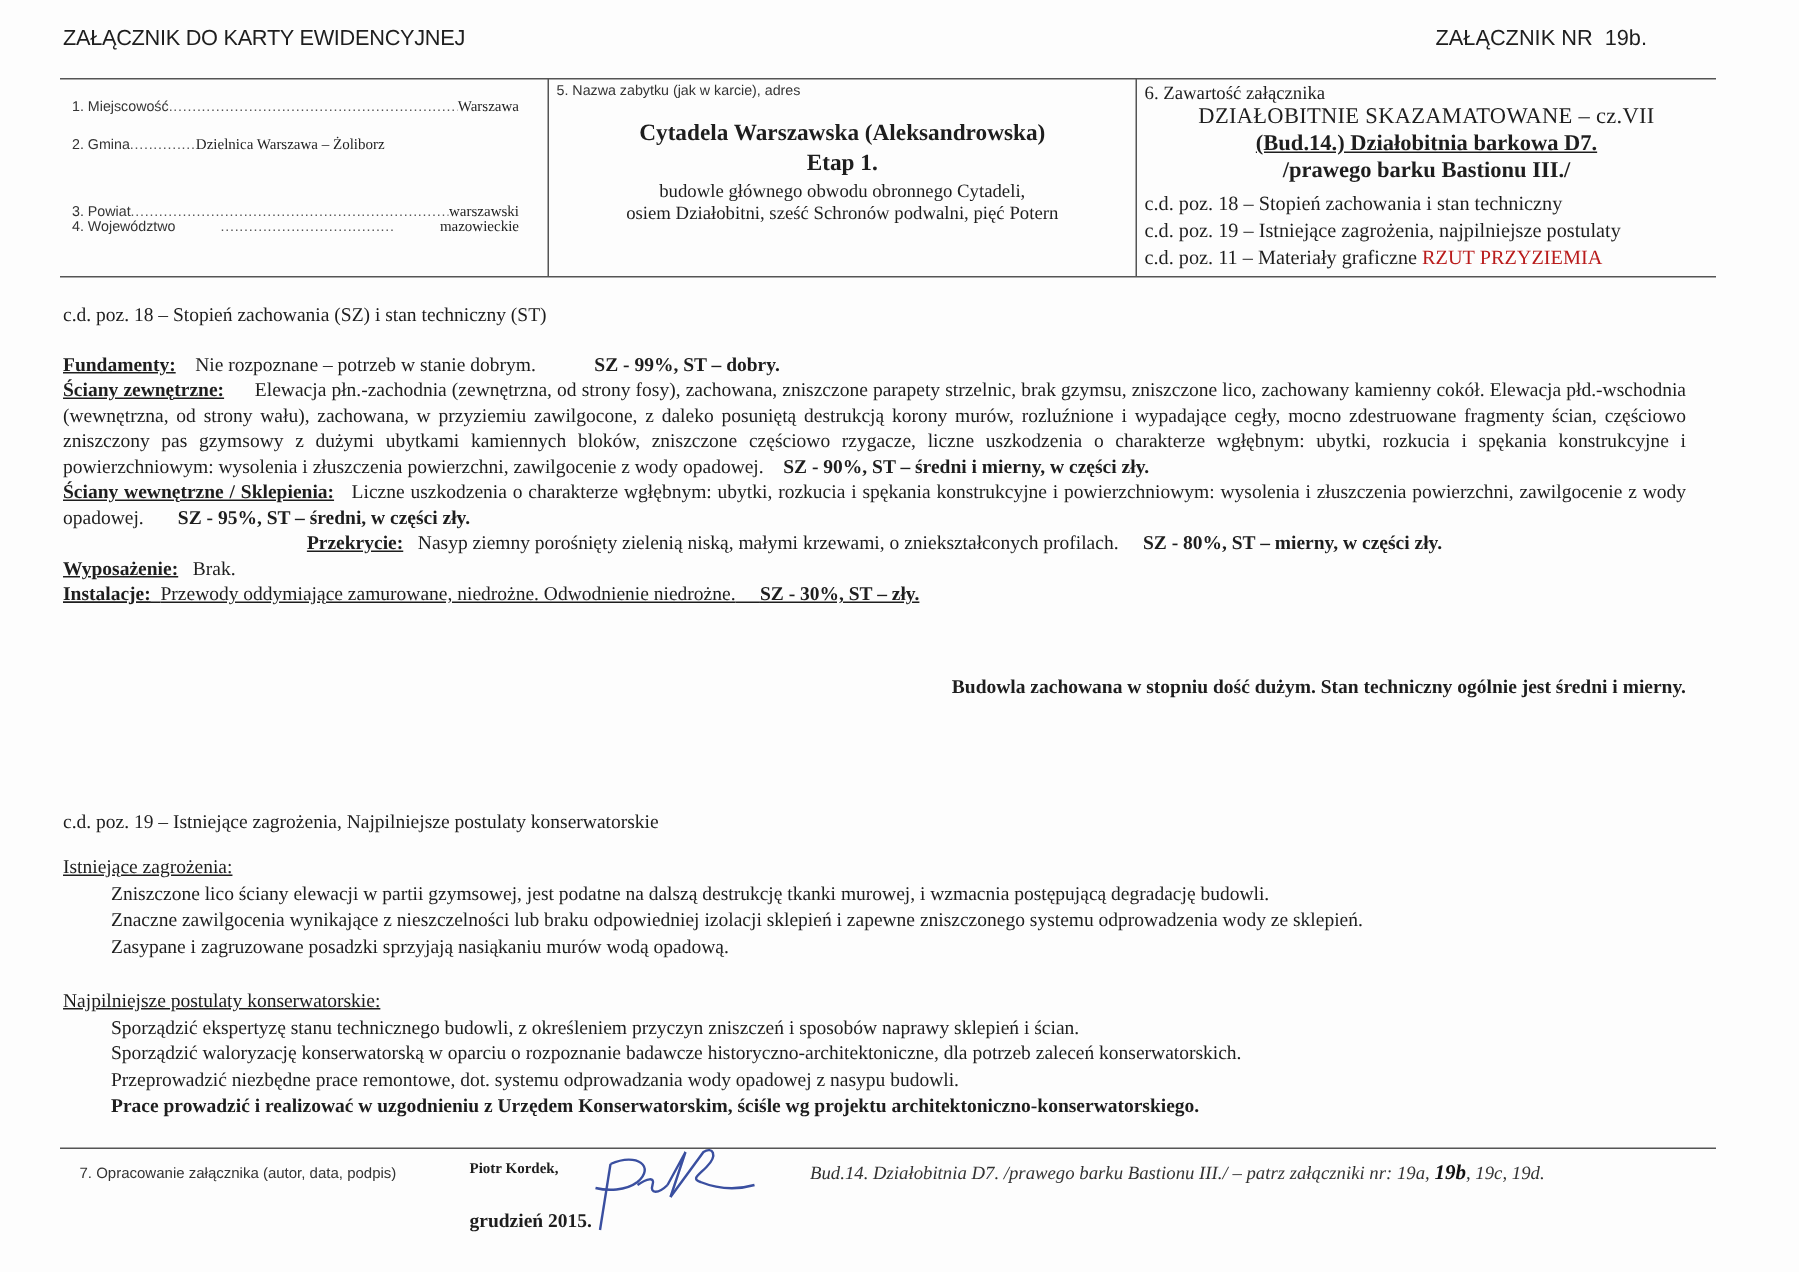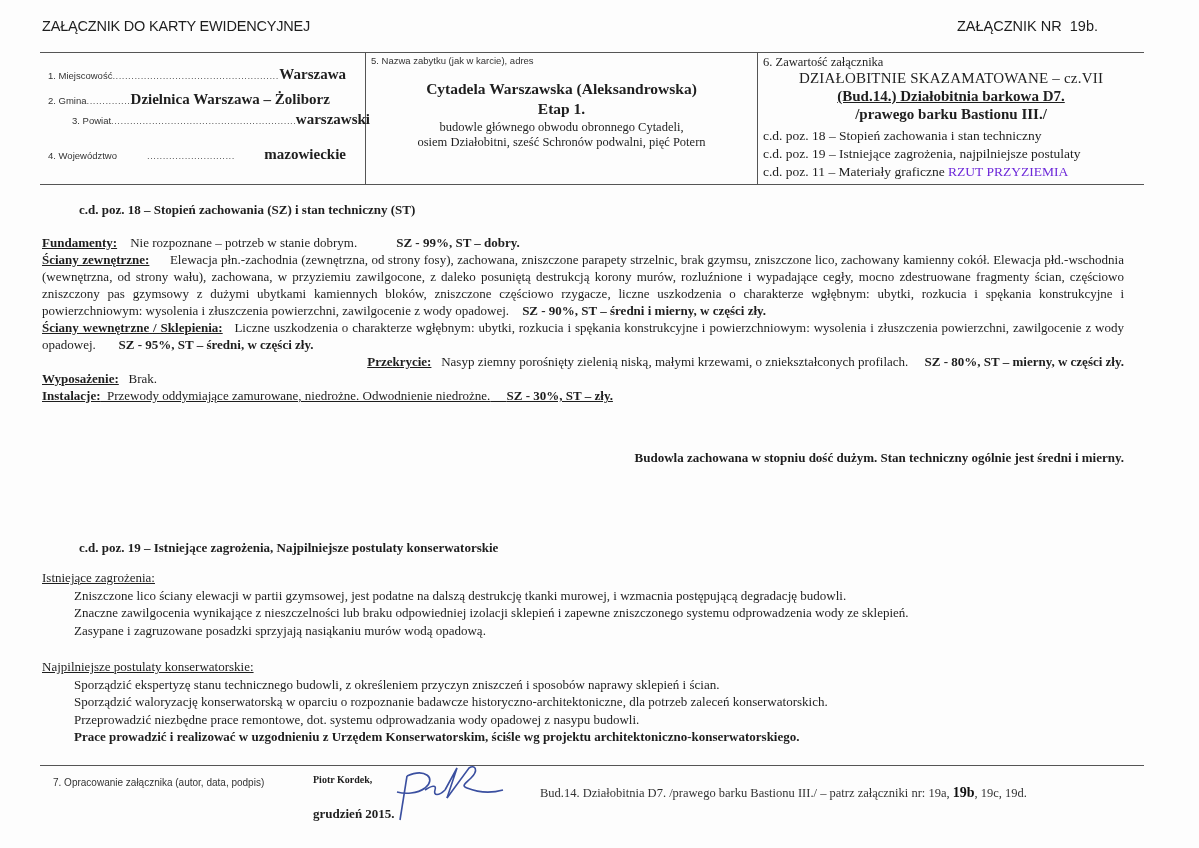--- a/index.html
+++ b/index.html
@@ -16,52 +16,52 @@
   
   .top-line { left: 40px; top: 52px; width: 1104px; height: 0; border-top: 1.5px solid #555; }
   .bot-line { left: 40px; top: 184px; width: 1104px; height: 0; border-top: 1.5px solid #555; }
   .vline1 { left: 365px; top: 52px; width: 0; height: 132px; border-left: 1.5px solid #555; }
   .vline2 { left: 757px; top: 52px; width: 0; height: 132px; border-left: 1.5px solid #555; }
 
   .loc { left: 48px; width: 298px; display: flex; align-items: baseline; white-space: nowrap; overflow: hidden; }
   .loc .lbl { font-family: "Liberation Sans", sans-serif; font-size: 9.5px; color: #333; }
   .loc .dots { flex: 1; overflow: hidden; font-family: "Liberation Sans", sans-serif; font-size: 9.5px; color: #555; letter-spacing: 0.5px; }
   .loc .dots::after { content: "............................................................................................................................"; }
-  .loc .val { font-weight: bold; font-size: 15px; }
+  .loc .val { font-weight: normal; font-size: 10px; }
 
   .c5-label { left: 371px; top: 55px; font-size: 9.5px; color: #333; }
   .c5-title { left: 366px; width: 391px; top: 80px; text-align: center; font-weight: bold; font-size: 15.5px; }
   .c5-etap { left: 366px; width: 391px; top: 100px; text-align: center; font-weight: bold; font-size: 15.5px; }
   .c5-desc { left: 366px; width: 391px; top: 120px; text-align: center; font-size: 12.5px; line-height: 15px; }
 
   .c6-label { left: 763px; top: 55px; font-size: 12.5px; }
   .c6-l1 { left: 758px; width: 386px; top: 70px; text-align: center; font-size: 15px; letter-spacing: 0.2px; }
   .c6-l2 { left: 758px; width: 386px; top: 88px; text-align: center; font-size: 15px; font-weight: bold; text-decoration: underline; }
   .c6-l3 { left: 758px; width: 386px; top: 106px; text-align: center; font-size: 15px; font-weight: bold; }
   .c6-ref { left: 763px; font-size: 13.5px; white-space: nowrap; }
-  .c6-ref .blue { color: #6d28d9; }
+  .c6-ref .blue { color: #b91c1c; }
 
   
-  .sec-head { font-weight: bold; font-size: 13px; margin-left: 37px; }
+  .sec-head { font-weight: normal; font-size: 13px; }
   .body-text { left: 42px; width: 1082px; font-size: 13px; line-height: 17px; text-align: justify; }
   .body-text .k { font-weight: bold; text-decoration: underline; }
   .body-text .b { font-weight: bold; }
   .summary { left: 400px; width: 724px; text-align: right; top: 450px; font-weight: bold; font-size: 13px; }
 
   
   .sub-head { left: 42px; font-size: 13px; text-decoration: underline; text-align: right; }
   .list { left: 74px; font-size: 13px; line-height: 17.3px; }
   .list .b { font-weight: bold; }
 
   
   .foot-line { left: 40px; top: 765px; width: 1104px; height: 0; border-top: 1.5px solid #555; }
   .foot-lbl { left: 53px; top: 777px; font-size: 10px; color: #333; }
   .foot-author { left: 313px; top: 774px; font-size: 10px; font-weight: bold; }
   .foot-date { left: 313px; top: 806px; font-size: 13px; font-weight: bold; }
-  .foot-ref { left: 540px; top: 775px; font-size: 12.5px; color: #333; margin-top: 10px; }
+  .foot-ref { left: 540px; top: 775px; font-size: 12.5px; font-style: italic; color: #333; }
   .foot-ref .b { font-weight: bold; font-size: 14px; color: #111; }
   .signature { left: 385px; top: 758px; }
 </style>
 </head>
 <body>
 
 <div class="abs hdr-left sans">ZAŁĄCZNIK DO KARTY EWIDENCYJNEJ</div>
 <div class="abs hdr-right sans">
   <span>ZAŁĄCZNIK NR</span><span class="nr">19b.</span>
 </div>
@@ -74,21 +74,21 @@
 <div class="abs loc" style="top:66px;">
   <span class="lbl">1. Miejscowość</span>
     <span class="dots"></span>
     <span class="val">Warszawa</span>
 </div>
 <div class="abs loc" style="top:91px;">
   <span class="lbl">2. Gmina</span>
     <span class="dots" style="flex:0 0 44px;"></span>
     <span class="val">Dzielnica Warszawa – Żoliborz</span>
 </div>
-<div class="abs loc" style="top:111px;margin-left:24px;">
+<div class="abs loc" style="top:136px;">
   <span class="lbl">3. Powiat</span>
     <span class="dots"></span>
     <span class="val">warszawski</span>
 </div>
 <div class="abs loc" style="top:146px;gap:30px;">
   <span class="lbl">4. Województwo</span>
     <span class="dots"></span>
     <span class="val">mazowieckie</span>
 </div>
 
@@ -115,21 +115,21 @@
 <div class="abs body-text" style="top:234px;">
   <div>
     <span class="k">Fundamenty:</span>&nbsp;&nbsp;&nbsp; <span>Nie rozpoznane – potrzeb w stanie dobrym.</span>&nbsp;&nbsp;&nbsp;&nbsp;&nbsp;&nbsp;&nbsp;&nbsp;&nbsp;&nbsp;&nbsp; <span class="b">SZ - 99%,  ST – dobry.</span>
   </div>
   <div>
     <span class="k">Ściany zewnętrzne:</span>&nbsp;&nbsp;&nbsp;&nbsp;&nbsp; <span>Elewacja płn.-zachodnia (zewnętrzna, od strony fosy), zachowana, zniszczone parapety strzelnic, brak gzymsu, zniszczone lico, zachowany kamienny cokół.   Elewacja płd.-wschodnia (wewnętrzna, od strony wału), zachowana, w przyziemiu zawilgocone, z daleko posuniętą destrukcją korony murów, rozluźnione i wypadające cegły, mocno zdestruowane fragmenty ścian, częściowo zniszczony pas gzymsowy z dużymi ubytkami kamiennych bloków, zniszczone częściowo rzygacze, liczne uszkodzenia o charakterze wgłębnym: ubytki, rozkucia i spękania konstrukcyjne i powierzchniowym: wysolenia i złuszczenia powierzchni, zawilgocenie z wody opadowej.</span>&nbsp;&nbsp;&nbsp; <span class="b">SZ - 90%,  ST –  średni i mierny, w części zły.</span>
   </div>
   <div>
     <span class="k">Ściany wewnętrzne / Sklepienia:</span>&nbsp;&nbsp; <span>Liczne uszkodzenia o charakterze wgłębnym: ubytki, rozkucia i spękania konstrukcyjne i powierzchniowym: wysolenia i złuszczenia powierzchni, zawilgocenie z wody opadowej.</span>&nbsp;&nbsp;&nbsp;&nbsp;&nbsp;&nbsp; <span class="b">SZ - 95%,  ST –  średni, w części zły.</span>
   </div>
-  <div style="text-align:right;">
+  <div style="text-align:center;">
     <span class="k">Przekrycie:</span>&nbsp;&nbsp; <span>Nasyp ziemny porośnięty zielenią niską, małymi krzewami, o zniekształconych profilach.</span>&nbsp;&nbsp;&nbsp;&nbsp; <span class="b">SZ - 80%,  ST – mierny, w części zły.</span>
   </div>
   <div style="text-align:left;">
     <span class="k">Wyposażenie:</span>&nbsp;&nbsp; <span>Brak.</span>
   </div>
   <div style="text-align:left;text-decoration:underline;">
     <span class="k">Instalacje:</span>&nbsp; <span>Przewody oddymiające zamurowane, niedrożne. Odwodnienie niedrożne.</span>&nbsp;&nbsp;&nbsp;&nbsp; <span class="b">SZ - 30%,  ST – zły.</span>
   </div>
 </div>
 

